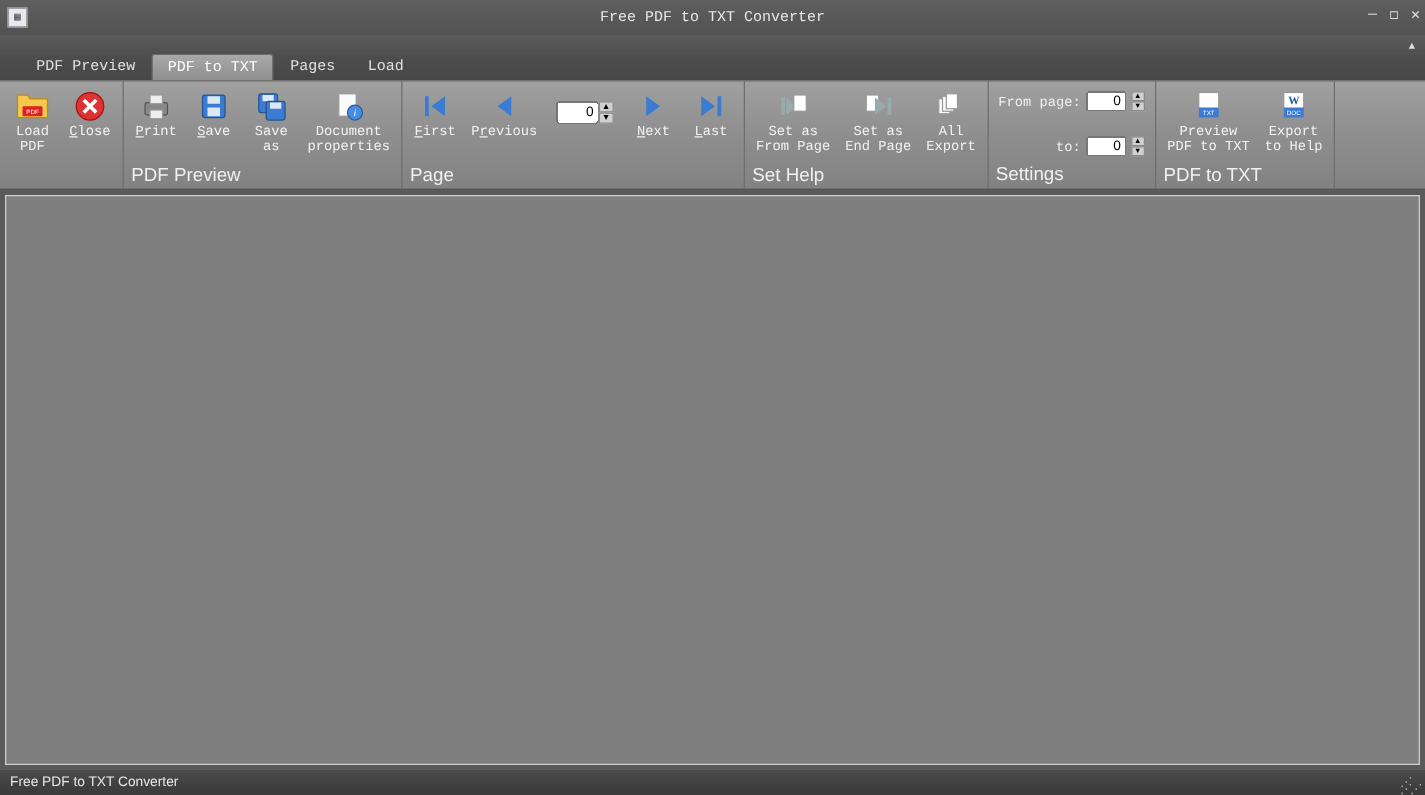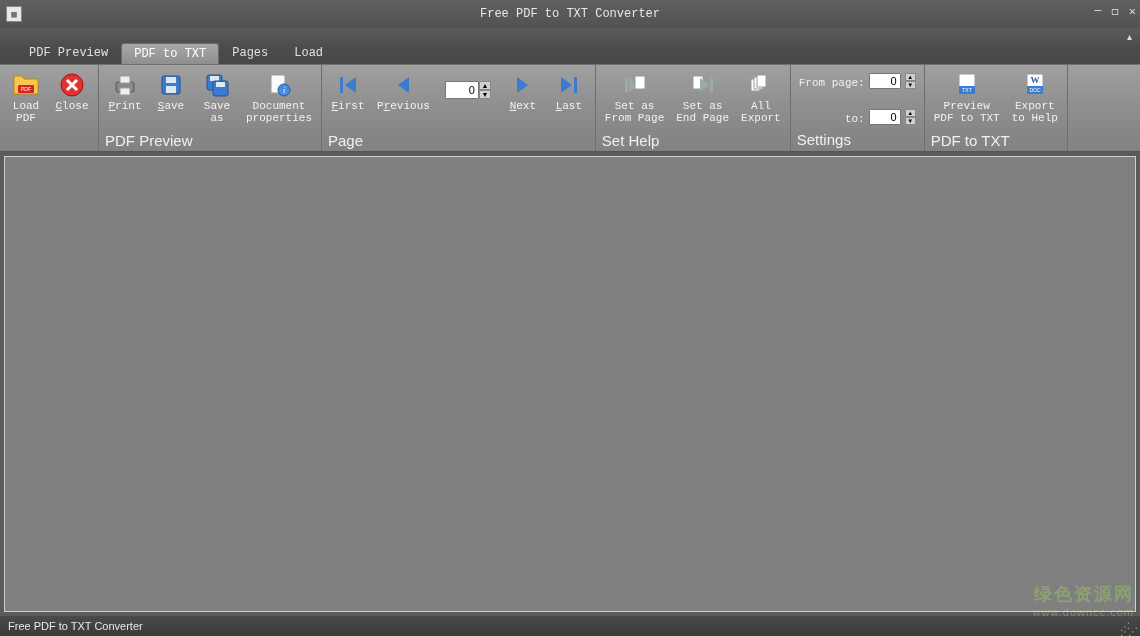--- a/index.html
+++ b/index.html
@@ -383,17 +383,13 @@
     <div style="flex:1"></div>
   </div>
 
   <div class="content"></div>
 
   <div class="statusbar">
     <span>Free PDF to TXT Converter</span>
     <div class="grip">⋰<br>⋰⋰</div>
   </div>
 
-  <div class="watermark">
-    <div class="cn">绿色资源网</div>
-    <div class="en">www.downcc.com</div>
-  </div>
 </div>
 
 </body></html>

